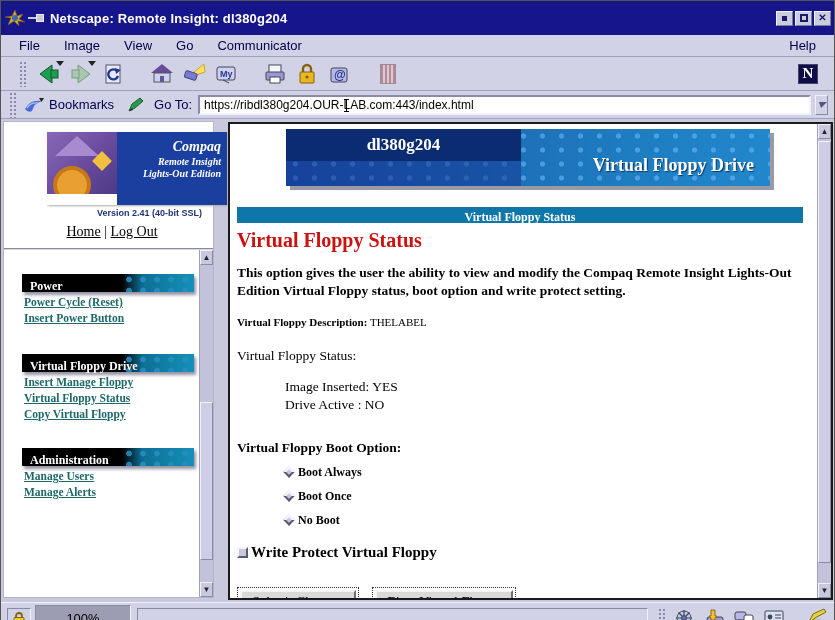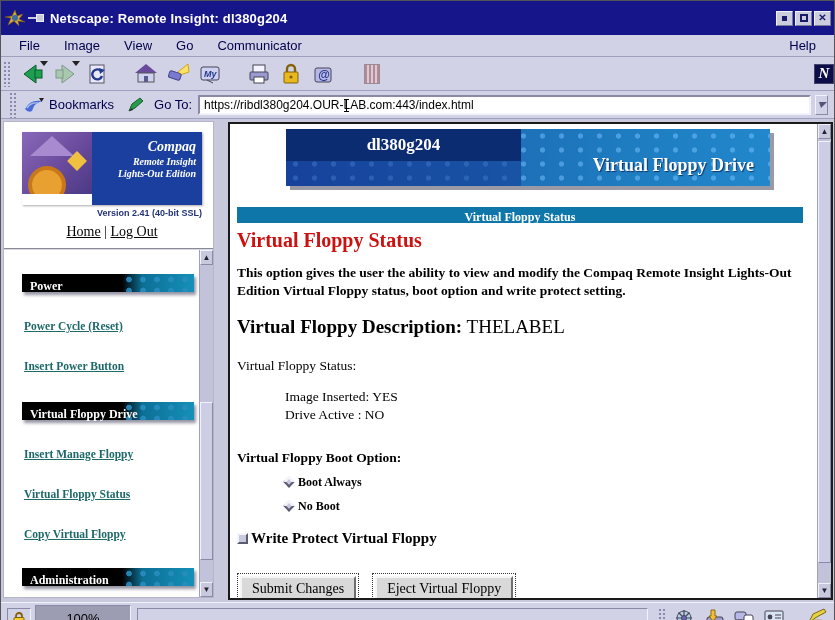--- a/index.html
+++ b/index.html
@@ -18,21 +18,21 @@
   .tb-btn { width:17px; height:15px; background:#ccccdf; border:1px solid; border-color:#f2f2fc #7a7a9a #7a7a9a #f2f2fc; display:flex; align-items:center; justify-content:center; color:#1a1a6a; font-size:10px; font-weight:bold; line-height:1; }
   .glyph-min { width:5px; height:5px; background:#1a1a6a; }
   .glyph-max { width:8px; height:8px; border:2px solid #1a1a6a; }
 
   
   .menubar { height:22px; background:#d2d2e6; border-bottom:1px solid #9f9fc0; display:flex; align-items:center; color:#00004a; font-size:13px; padding:0 6px; }
   .menu-item { padding:2px 12px; }
   .menu-help { margin-left:auto; padding:2px 12px; }
 
   
-  .toolbar { height:34px; background:#d2d2e6; border-bottom:1px solid #9f9fc0; display:flex; align-items:center; padding:0 0;font-style:italic; }
+  .toolbar { height:34px; background:#d2d2e6; border-bottom:1px solid #9f9fc0; display:flex; align-items:center; padding:0 16px; }
   .grip { width:8px; height:26px; margin:0 6px 0 2px; background-image:radial-gradient(#8a8aae 1px, transparent 1.2px); background-size:4px 4px; }
   .tool-btn { width:30px; height:28px; display:flex; align-items:center; justify-content:center; position:relative; margin:0 1px; }
   .tool-btn.gap { margin-left:18px; }
   .dd { position:absolute; top:1px; right:0; width:0; height:0; border-left:4px solid transparent; border-right:4px solid transparent; border-top:5px solid #222; }
   .stop-stripes { width:16px; height:20px; background:repeating-linear-gradient(90deg,#b88898 0 2px,#d8ccd4 2px 4px); border:1px solid #9a8a94; }
   .nlogo { margin-left:auto; width:20px; height:20px; background:#0d0d4a; color:#fff; font-family:"Liberation Serif", serif; font-weight:bold; font-size:15px; display:flex; align-items:center; justify-content:center; border:1px solid #44446a; }
 
   
   .locbar { height:28px; background:#d2d2e6; border-bottom:1px solid #9f9fc0; display:flex; align-items:center; padding:0 6px; color:#00004a; font-size:13px; }
   .bm-wrap { display:flex; align-items:center; margin-right:6px; }
@@ -44,55 +44,55 @@
   .caret::after { bottom:0; }
   .url-dd { width:13px; height:20px; background:#d2d2e6; border:1px solid; border-color:#f2f2fc #8a8aa8 #8a8aa8 #f2f2fc; display:flex; align-items:center; justify-content:center; }
   .url-dd i { display:block; width:0; height:0; border-left:4px solid transparent; border-right:4px solid transparent; border-top:6px solid #55557a; transform:skewX(-18deg); }
 
   
   .content { position:relative; height:483px; background:#c9c9dd; }
 
   
   .sidebar { position:absolute; left:2px; top:2px; width:211px; height:477px; background:#fff; border:1px solid #b4b4cc; display:flex; flex-direction:column; font-family:"Liberation Serif", serif; }
   .side-top { padding:10px 0 0 18px; }
-  .brandbox { width:180px; height:73px; display:flex; box-shadow:1px 1px 2px #aaa; }
+  .brandbox { width:180px; height:73px; display:flex; box-shadow:1px 1px 2px #aaa;margin-left:25px; }
   .brand-art { width:70px; height:62px; position:relative; background:linear-gradient(135deg,#8868b8 0%,#6a4a9c 55%,#4a3a84 100%); overflow:hidden; }
   .brand-art .roof { position:absolute; left:8px; top:4px; width:0; height:0; border-left:22px solid transparent; border-right:22px solid transparent; border-bottom:20px solid #a88ad0; }
   .brand-art .arch { position:absolute; left:6px; bottom:-10px; width:38px; height:38px; border-radius:50%; background:#e8a030; border:4px solid #c87818; }
   .brand-art .spark { position:absolute; right:8px; top:22px; width:14px; height:14px; background:#f0c040; transform:rotate(45deg); }
   .brand-text { flex:1; background:#1b3f9e; color:#fff; font-style:italic; text-align:right; padding:6px 6px 0 0; line-height:1.25; }
   .brand-text .l1 { font-size:14px; font-weight:bold; }
   .brand-text .l2, .brand-text .l3 { font-size:10px; font-weight:bold; }
   .version { width:180px; text-align:right; font-size:9px; font-weight:bold; color:#223377; margin-top:3px; font-family:"Liberation Sans", sans-serif; }
   .homerow { text-align:center; font-size:14px; margin:6px 0 8px 0; width:180px; }
   .homerow a { color:#000000; text-decoration:underline; cursor:pointer; }
   .side-scroll { flex:1; position:relative; border-top:2px groove #d8d8e8; padding:2px 20px 0 18px; overflow:hidden; }
   .secbar { position:relative; width:172px; height:18px; background:linear-gradient(90deg,#000 0%,#000 58%,#0d6f96 70%,#1590b8 100%); box-shadow:2px 3px 3px rgba(60,60,90,.55); margin-top:22px; }
   .secbar::after { content:""; position:absolute; right:0; top:0; width:42%; height:100%; background-image:radial-gradient(circle, rgba(40,140,190,.9) 2.5px, transparent 3.2px); background-size:14px 11px; }
   .secbar span { position:relative; z-index:1; color:#fff; font-weight:bold; font-size:12px; line-height:25px; padding-left:8px; }
-  .side-link { display:block; margin:28px 0 0 2px; color:#1d6868; font-weight:bold; font-size:11.5px; text-decoration:underline; cursor:pointer; white-space:nowrap; }
+  .side-link { display:block; margin:4px 0 0 2px; color:#1d6868; font-weight:bold; font-size:11.5px; text-decoration:underline; cursor:pointer; white-space:nowrap; }
   .sbar { position:absolute; right:0; top:0; bottom:0; width:14px; background:#c2c2da; border-left:1px solid #9f9fc0; }
   .sb-arrow { position:absolute; left:0; width:13px; height:15px; background:#c9c9dd; border:1px solid; border-color:#f2f2fc #8a8aa8 #8a8aa8 #f2f2fc; color:#223; font-size:8px; text-align:center; line-height:14px; }
   .sb-up { top:0; } .sb-down { bottom:0; }
   .sb-thumb { position:absolute; left:0; width:13px; background:#cdcde6; border:1px solid; border-color:#f2f2fc #8a8aa8 #8a8aa8 #f2f2fc; }
 
   
   .mainframe { position:absolute; left:227px; top:3px; width:605px; height:478px; background:#fff; border:2px solid #1a1a1a; }
   .main-inner { position:absolute; left:0; top:0; right:14px; bottom:0; overflow:hidden; padding:5px 0 0 7px; font-family:"Liberation Serif", serif; color:#000; }
   .banner { position:relative; width:484px; height:57px; margin-left:49px; background:linear-gradient(90deg,#1b49a4 0%,#1d6fb8 45%,#1e7cc0 70%,#2287cc 100%); box-shadow:4px 4px 0 #9a9aa6; }
   .banner .dots { position:absolute; inset:0; background-image:radial-gradient(circle, rgba(120,195,255,.5) 2.2px, transparent 3px); background-size:19px 14px; }
   .banner-dark { position:absolute; left:0; top:0; width:235px; height:32px; background:#0c2c72; display:flex; align-items:center; justify-content:center; }
   .banner-dark span { color:#fff; font-weight:bold; font-size:17px; }
   .banner-sub { position:absolute; left:0; top:32px; width:235px; height:25px; background:rgba(20,60,150,.55); }
   .banner-title { position:absolute; right:16px; top:26px; color:#fff; font-weight:bold; font-size:18px; text-shadow:1px 1px 1px rgba(0,0,40,.6); }
   .bluebar { width:566px; height:16px; background:#0e76a8; margin-top:21px; text-align:center; }
   .bluebar span { color:#fff; font-weight:bold; font-size:12px; line-height:16px; }
   .red-h1 { color:#cc1111; font-weight:bold; font-size:20px; margin-top:6px; }
   .desc { font-weight:bold; font-size:13.5px; width:560px; margin-top:12px; line-height:1.35; }
-  .descline { font-size:19px; margin-top:16px; }
+  .descline { font-size:11px; margin-top:16px; }
   .descline b { font-weight:bold; }
   .statuslabel { font-size:13.5px; margin-top:20px; }
   .statuslines { margin:14px 0 0 48px; font-size:13.5px; line-height:1.3; }
   .bootlabel { font-weight:bold; font-size:13.5px; margin-top:26px; }
   .radio-row { display:flex; align-items:center; margin:9px 0 0 48px; cursor:pointer; }
   .radio-diamond { width:8px; height:8px; background:#c9c9dd; border:2px solid; border-color:#f4f4fc #5a5a72 #5a5a72 #f4f4fc; transform:rotate(45deg); margin:0 5px 0 0; }
   .radio-label { font-weight:bold; font-size:12px; }
   .check-row { display:flex; align-items:center; margin-top:16px; cursor:pointer; }
   .checkbox { width:11px; height:11px; background:#c9c9dd; border:2px solid; border-color:#f4f4fc #5a5a72 #5a5a72 #f4f4fc; margin-right:3px; }
   .check-label { font-weight:bold; font-size:15px; }
@@ -327,20 +327,24 @@
         </div>
 
         <div class="bootlabel">Virtual Floppy Boot Option:</div>
 
         <div class="radio-row">
           <span class="radio-diamond"></span>
           <span class="radio-label">Boot Always</span>
         </div>
         <div class="radio-row">
           <span class="radio-diamond"></span>
+          <span class="radio-label">Boot Once</span>
+        </div>
+        <div class="radio-row">
+          <span class="radio-diamond"></span>
           <span class="radio-label">No Boot</span>
         </div>
 
         <div class="check-row">
           <span class="checkbox"></span>
           <span class="check-label">Write Protect Virtual Floppy</span>
         </div>
 
         <div class="btn-row">
           <span class="btn-focus"><button class="motif-btn">Submit Changes</button></span>

